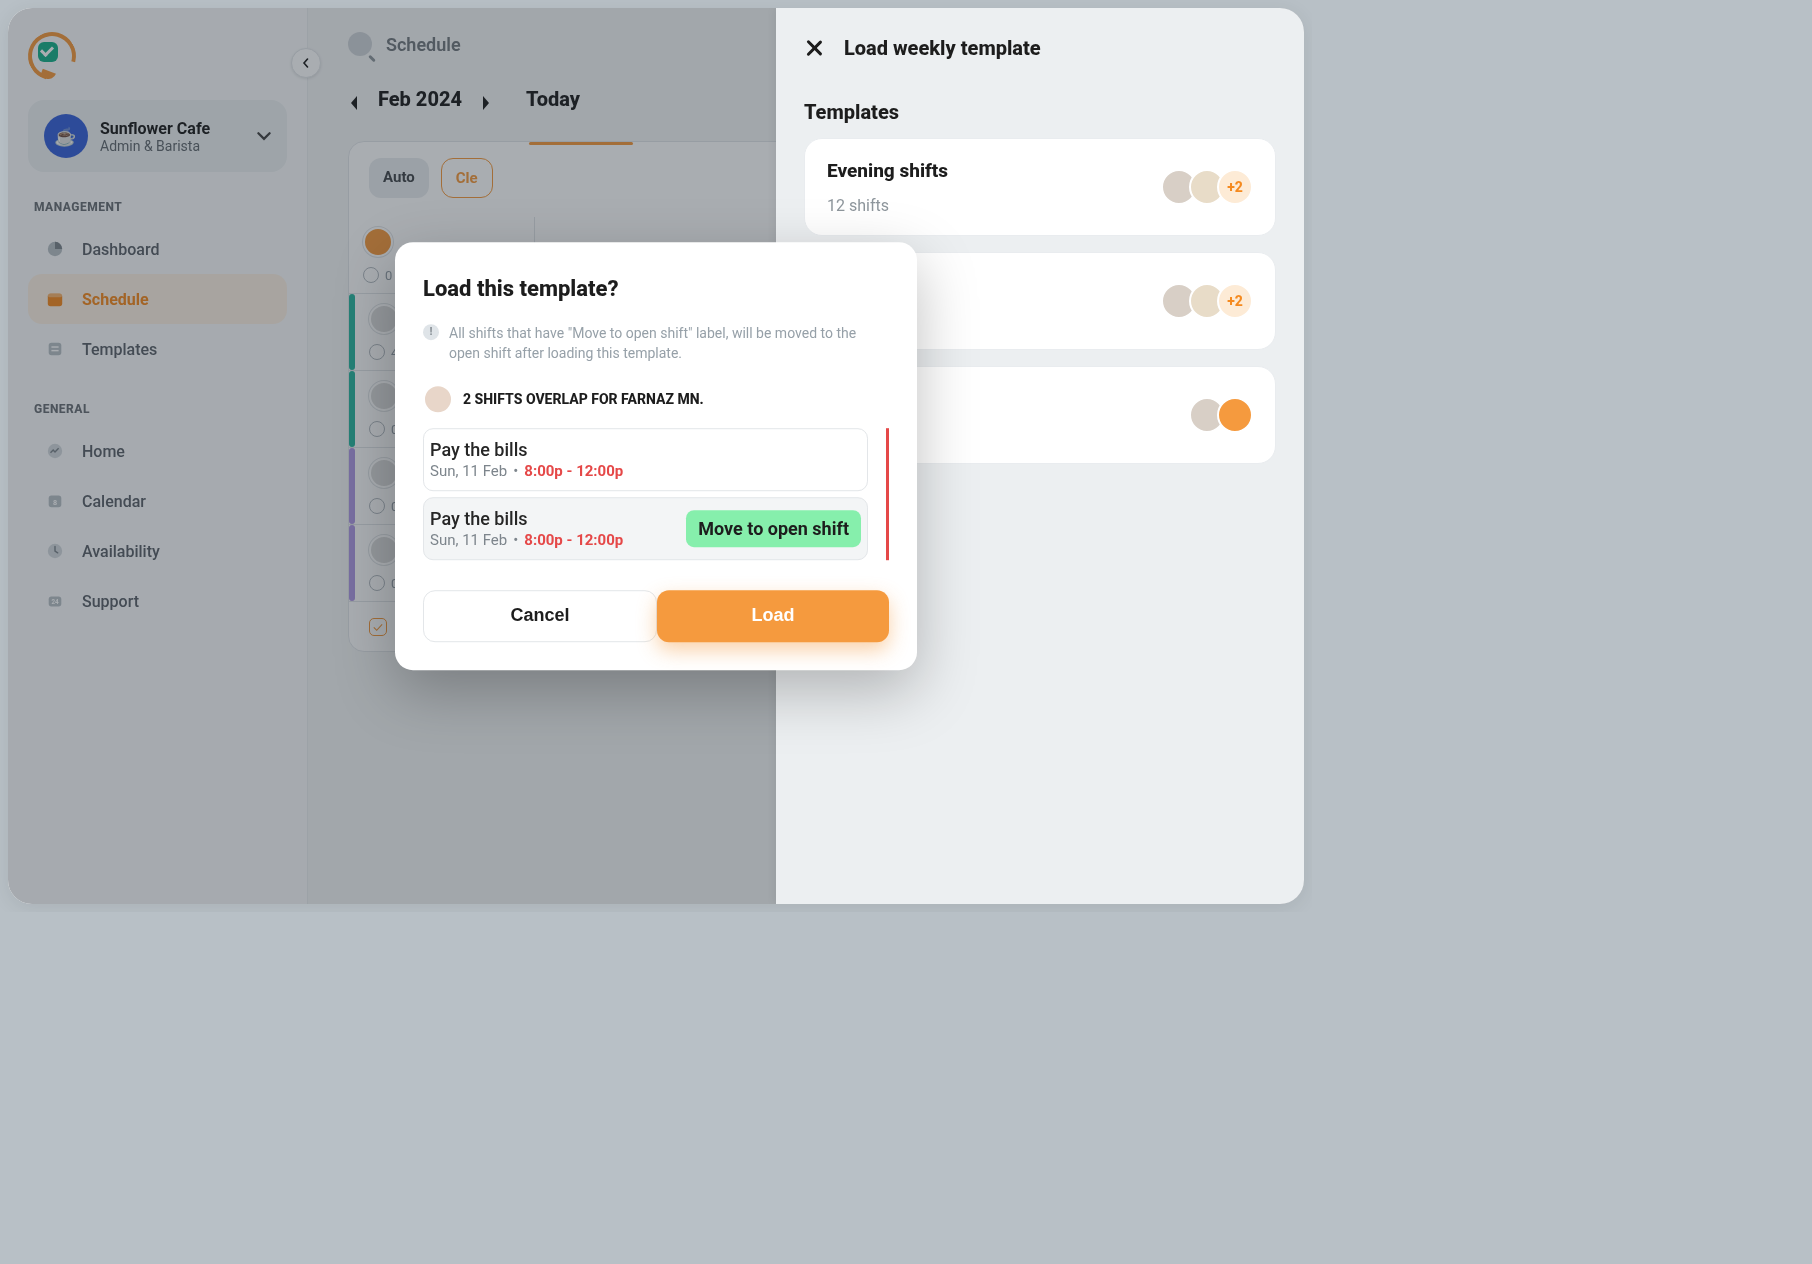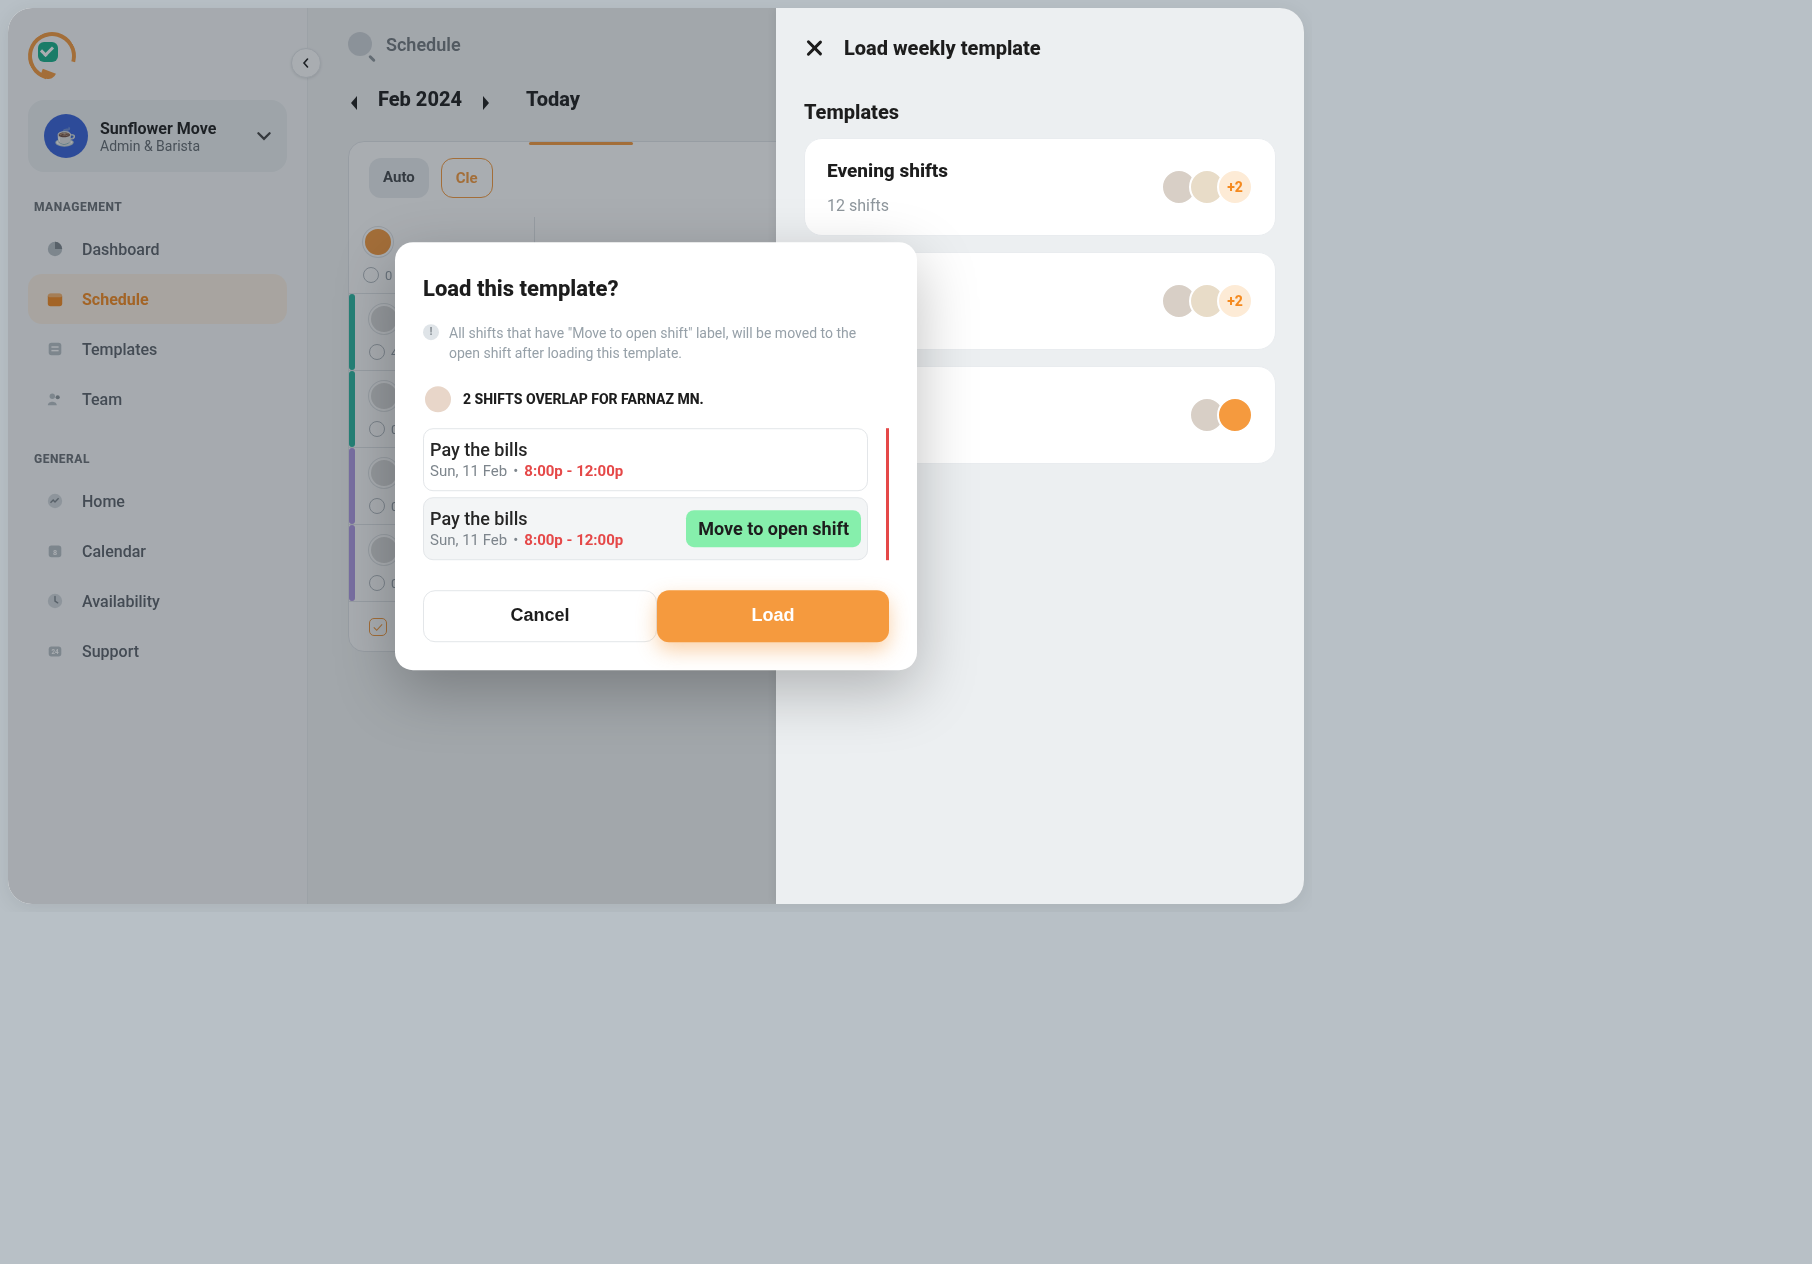--- a/index.html
+++ b/index.html
@@ -173,21 +173,21 @@
       <svg viewBox="0 0 10 10">
           <path d="M6.5 1 3 5l3.5 4" stroke="#1d1d1d" stroke-width="1.6" fill="none" stroke-linecap="round"></path>
         </svg>
     </div>
 
     <div class="org-card">
       <div class="org-avatar">
           <span>☕</span>
         </div>
       <div class="org-info">
-        <div class="org-name">Sunflower Move</div>
+        <div class="org-name">Sunflower Cafe</div>
         <div class="org-role">Admin &amp; Barista</div>
       </div>
       <svg class="chev" width="14" height="14" viewBox="0 0 10 10">
           <path d="M1 3l4 4 4-4" stroke="#444" stroke-width="1.6" fill="none" stroke-linecap="round"></path>
         </svg>
     </div>
 
     <div class="section-label">MANAGEMENT</div>
     <ul class="nav">
       <li>
@@ -210,30 +210,20 @@
       </li>
       <li>
         <span class="nicon">
             <svg class="ic" viewBox="0 0 20 20">
               <rect x="3" y="3" width="14" height="14" rx="3" fill="#b9c0c6"></rect>
               <rect x="6" y="7" width="8" height="1.6" fill="#fff"></rect>
               <rect x="6" y="11" width="8" height="1.6" fill="#fff"></rect>
             </svg>
           </span>
         <span>Templates</span>
-      </li>
-      <li>
-        <span class="nicon">
-            <svg class="ic" viewBox="0 0 20 20">
-              <circle cx="7" cy="7" r="3" fill="#b9c0c6"></circle>
-              <circle cx="13" cy="8" r="2.3" fill="#8f969c"></circle>
-              <path d="M2 17c0-3 3-4 5-4s5 1 5 4" fill="#b9c0c6"></path>
-            </svg>
-          </span>
-        <span>Team</span>
       </li>
     </ul>
 
     <div class="section-label">GENERAL</div>
     <ul class="nav">
       <li>
         <span class="nicon">
             <svg class="ic" viewBox="0 0 20 20">
               <circle cx="10" cy="10" r="8" fill="#d4d9dd"></circle>
               <path d="M5 12l3-3 2 2 4-4" stroke="#7d858c" stroke-width="1.6" fill="none"></path>

